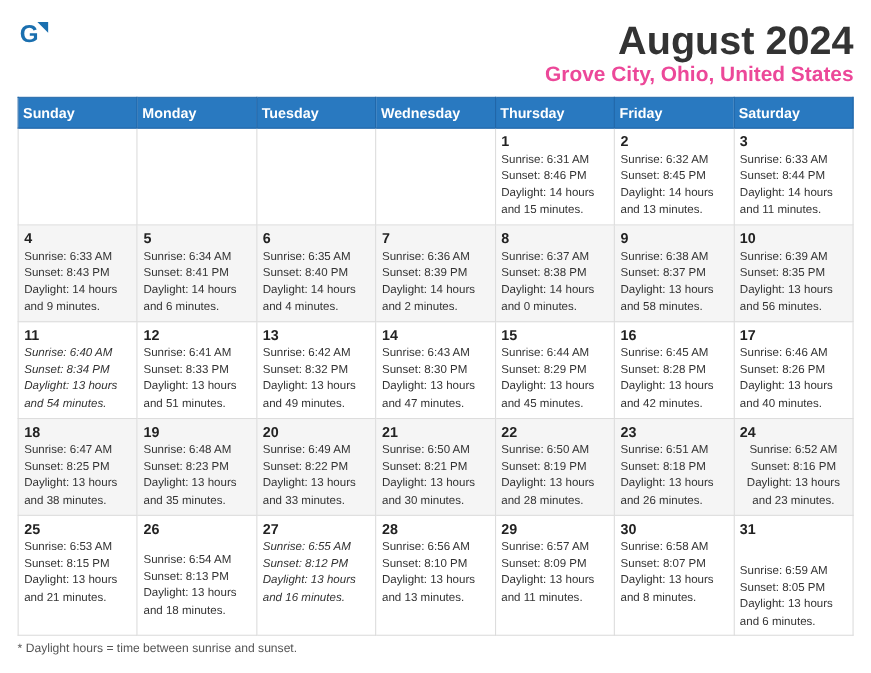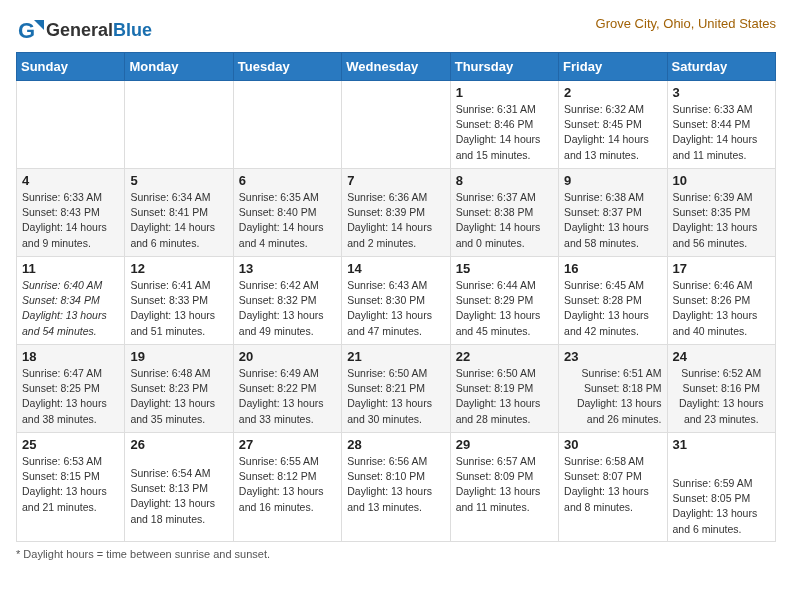--- a/index.html
+++ b/index.html
@@ -27,22 +27,23 @@
     }
     .title-area {
       text-align: right;
     }
     .main-title {
       font-size: 36px;
       font-weight: bold;
       color: #333;
     }
     .subtitle {
-      font-size: 13px;
-      color: #a16207;
+      font-size: 19px;
+      color: #ec4899;
+      font-weight: bold;
     }
     table {
       width: 100%;
       border-collapse: collapse;
       font-size: 11px;
     }
     thead tr th {
       background-color: #2979c0;
       color: #fff;
       padding: 6px 4px;
@@ -85,25 +86,23 @@
   </style>
 </head>
 <body>
 
 <div class="header-area">
   <div class="logo">
     <svg class="logo-icon" viewBox="0 0 28 28">
       <text x="2" y="22" font-size="22" fill="#1a6faf" font-weight="bold">G</text>
       <polygon points="18,4 28,4 28,14" fill="#1a6faf"></polygon>
     </svg>
-    <div>
-      <span style="font-size:18px;font-weight:bold;color:#333;">General</span><span style="font-size:18px;font-weight:bold;color:#1a6faf;">Blue</span>
-    </div>
   </div>
   <div class="title-area">
+    <div class="main-title">August 2024</div>
     <div class="subtitle">Grove City, Ohio, United States</div>
   </div>
 </div>
 
 <table>
   <thead>
     <tr>
     <th>Sunday</th>
         <th>Monday</th>
         <th>Tuesday</th>
@@ -274,21 +273,21 @@
         </td>
         <td>
           <div class="day-number">22</div>
           <div class="day-info" style="white-space: pre-line;">Sunrise: 6:50 AM
 Sunset: 8:19 PM
 Daylight: 13 hours
 and 28 minutes.</div>
         </td>
         <td>
           <div class="day-number">23</div>
-          <div class="day-info" style="white-space: pre-line; text-align: right;">Sunrise: 6:51 AM
+          <div class="day-info" style="white-space: pre-line;">Sunrise: 6:51 AM
 Sunset: 8:18 PM
 Daylight: 13 hours
 and 26 minutes.</div>
         </td>
         <td>
           <div class="day-number">24</div>
           <div class="day-info" style="white-space: pre-line; text-align: center;">Sunrise: 6:52 AM
 Sunset: 8:16 PM
 Daylight: 13 hours
 and 23 minutes.</div>
@@ -304,21 +303,21 @@
         </td>
         <td>
           <div class="day-number">26</div>
           <div class="day-info" style="white-space: pre-line; margin-top: 14px;">Sunrise: 6:54 AM
 Sunset: 8:13 PM
 Daylight: 13 hours
 and 18 minutes.</div>
         </td>
         <td>
           <div class="day-number">27</div>
-          <div class="day-info" style="white-space: pre-line;">Sunrise: 6:55 AM
+          <div class="day-info" style="white-space: pre-line; font-style: italic;">Sunrise: 6:55 AM
 Sunset: 8:12 PM
 Daylight: 13 hours
 and 16 minutes.</div>
         </td>
         <td>
           <div class="day-number">28</div>
           <div class="day-info" style="white-space: pre-line;">Sunrise: 6:56 AM
 Sunset: 8:10 PM
 Daylight: 13 hours
 and 13 minutes.</div>

